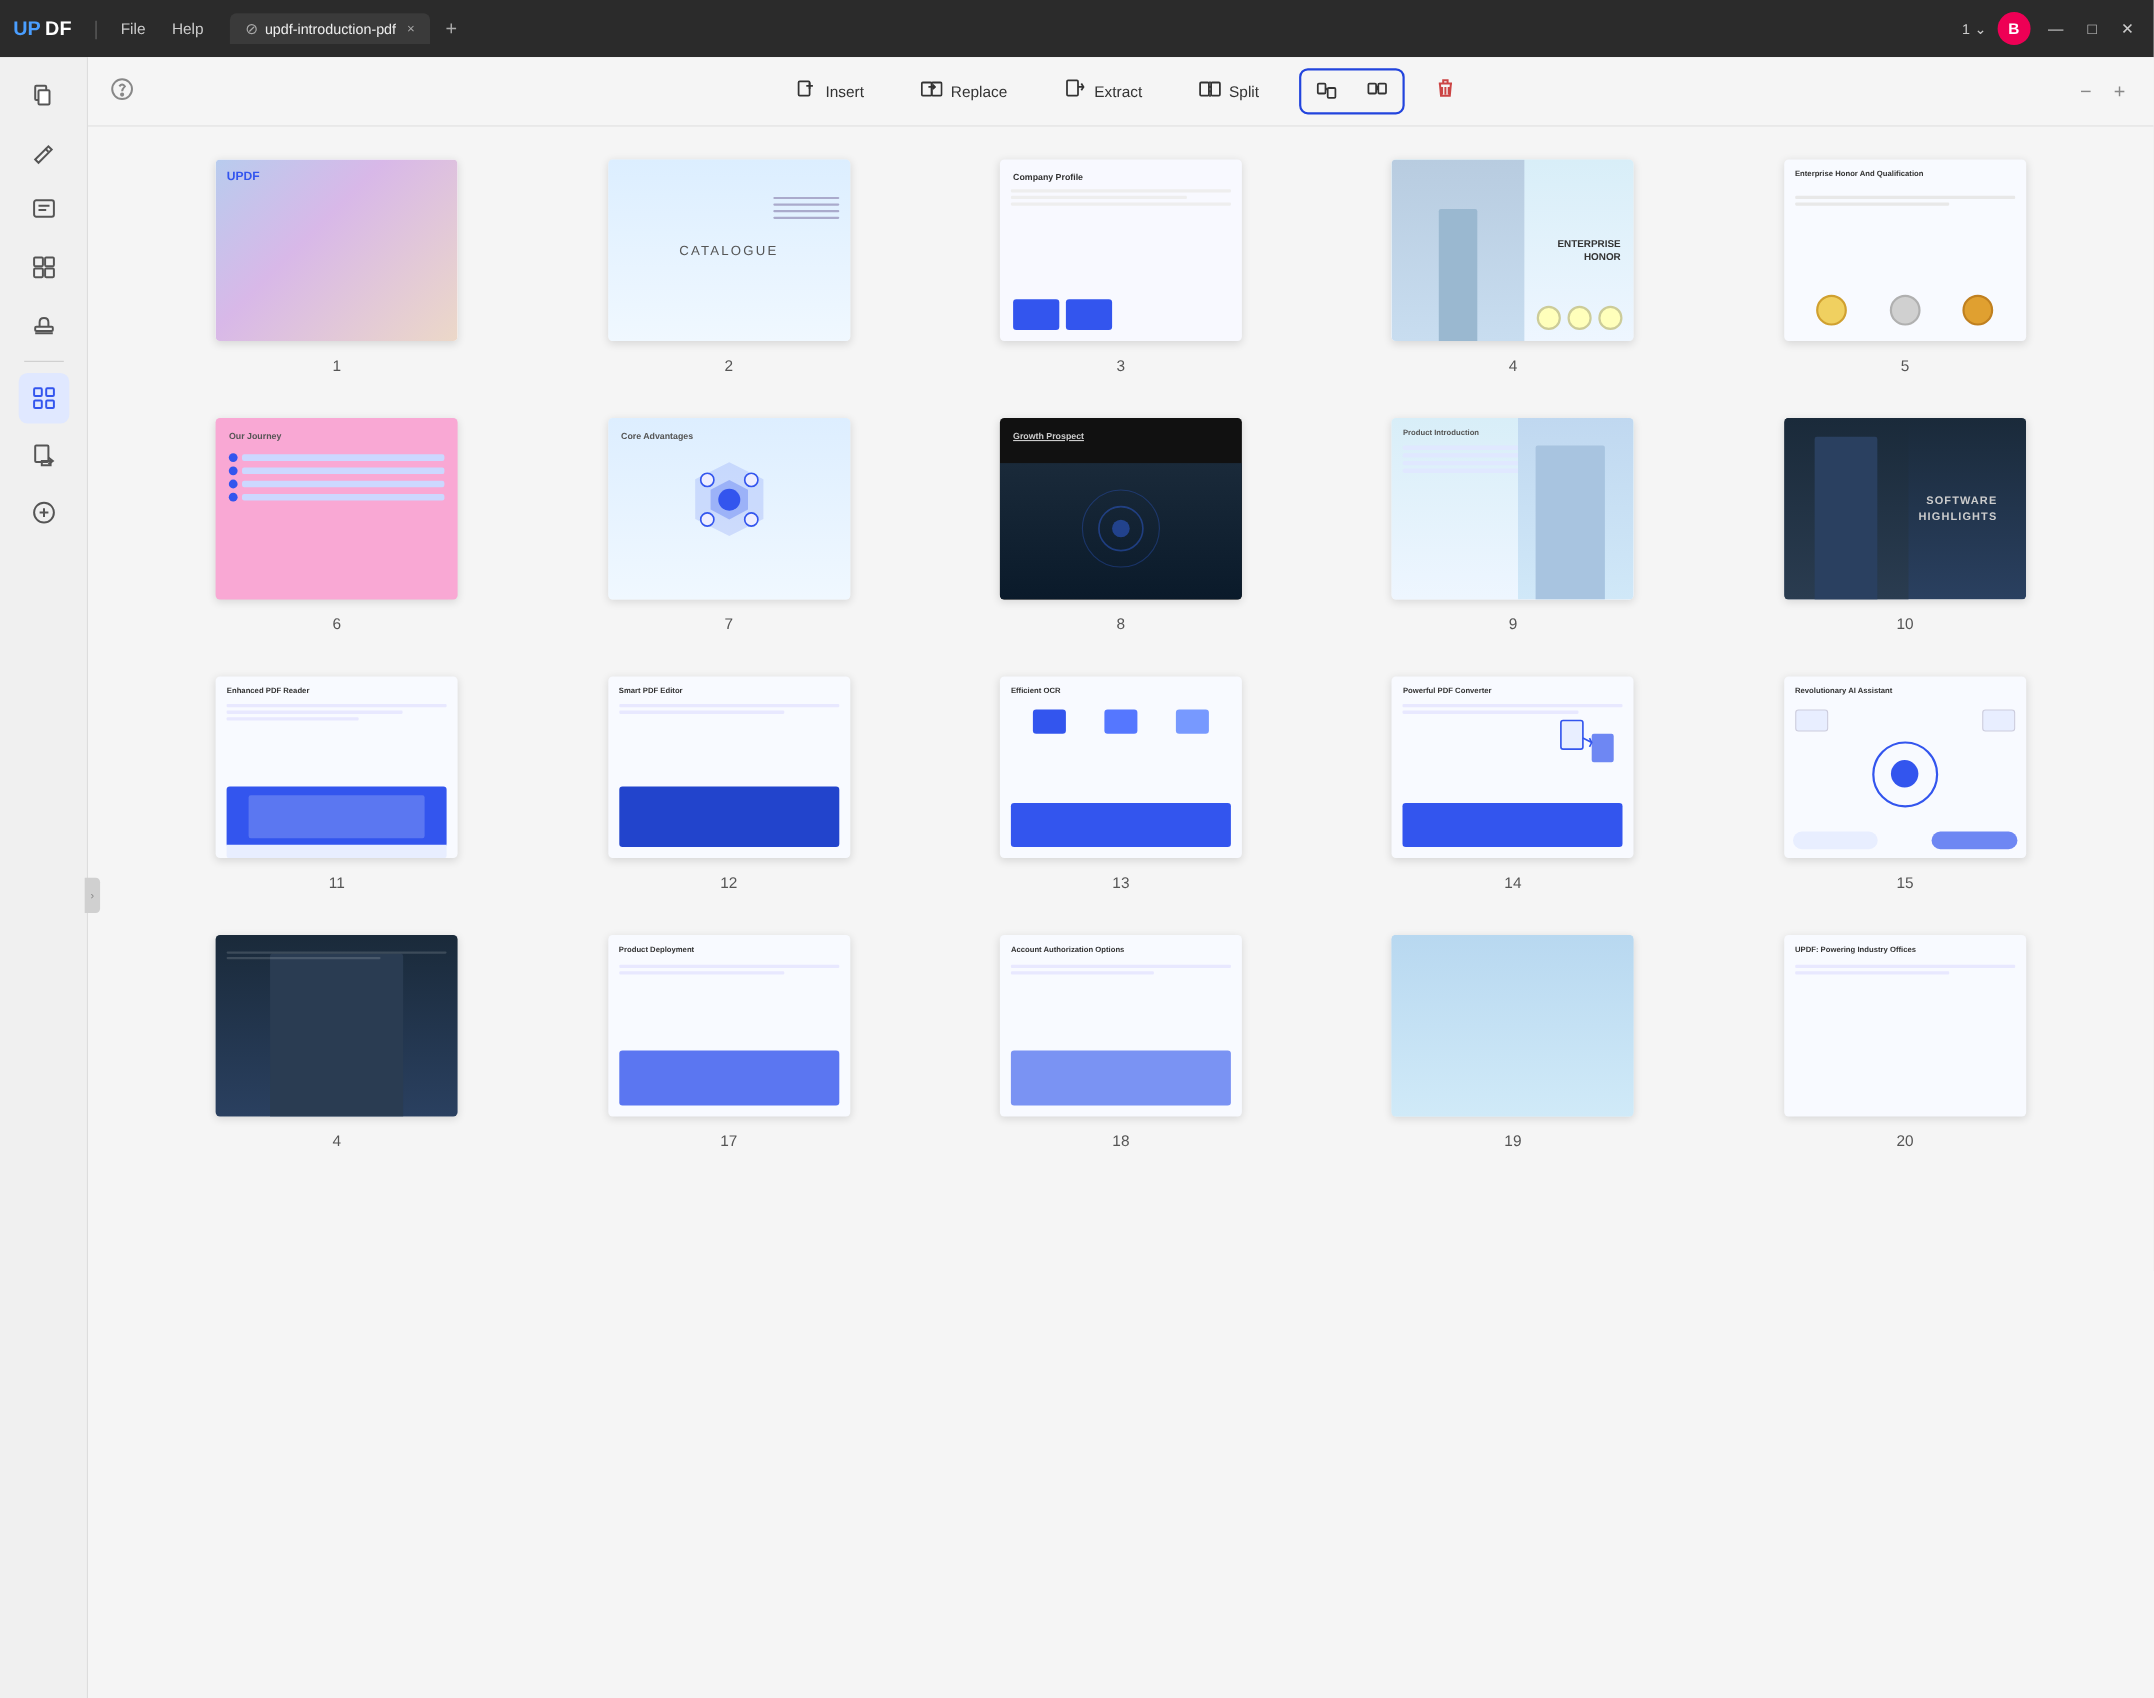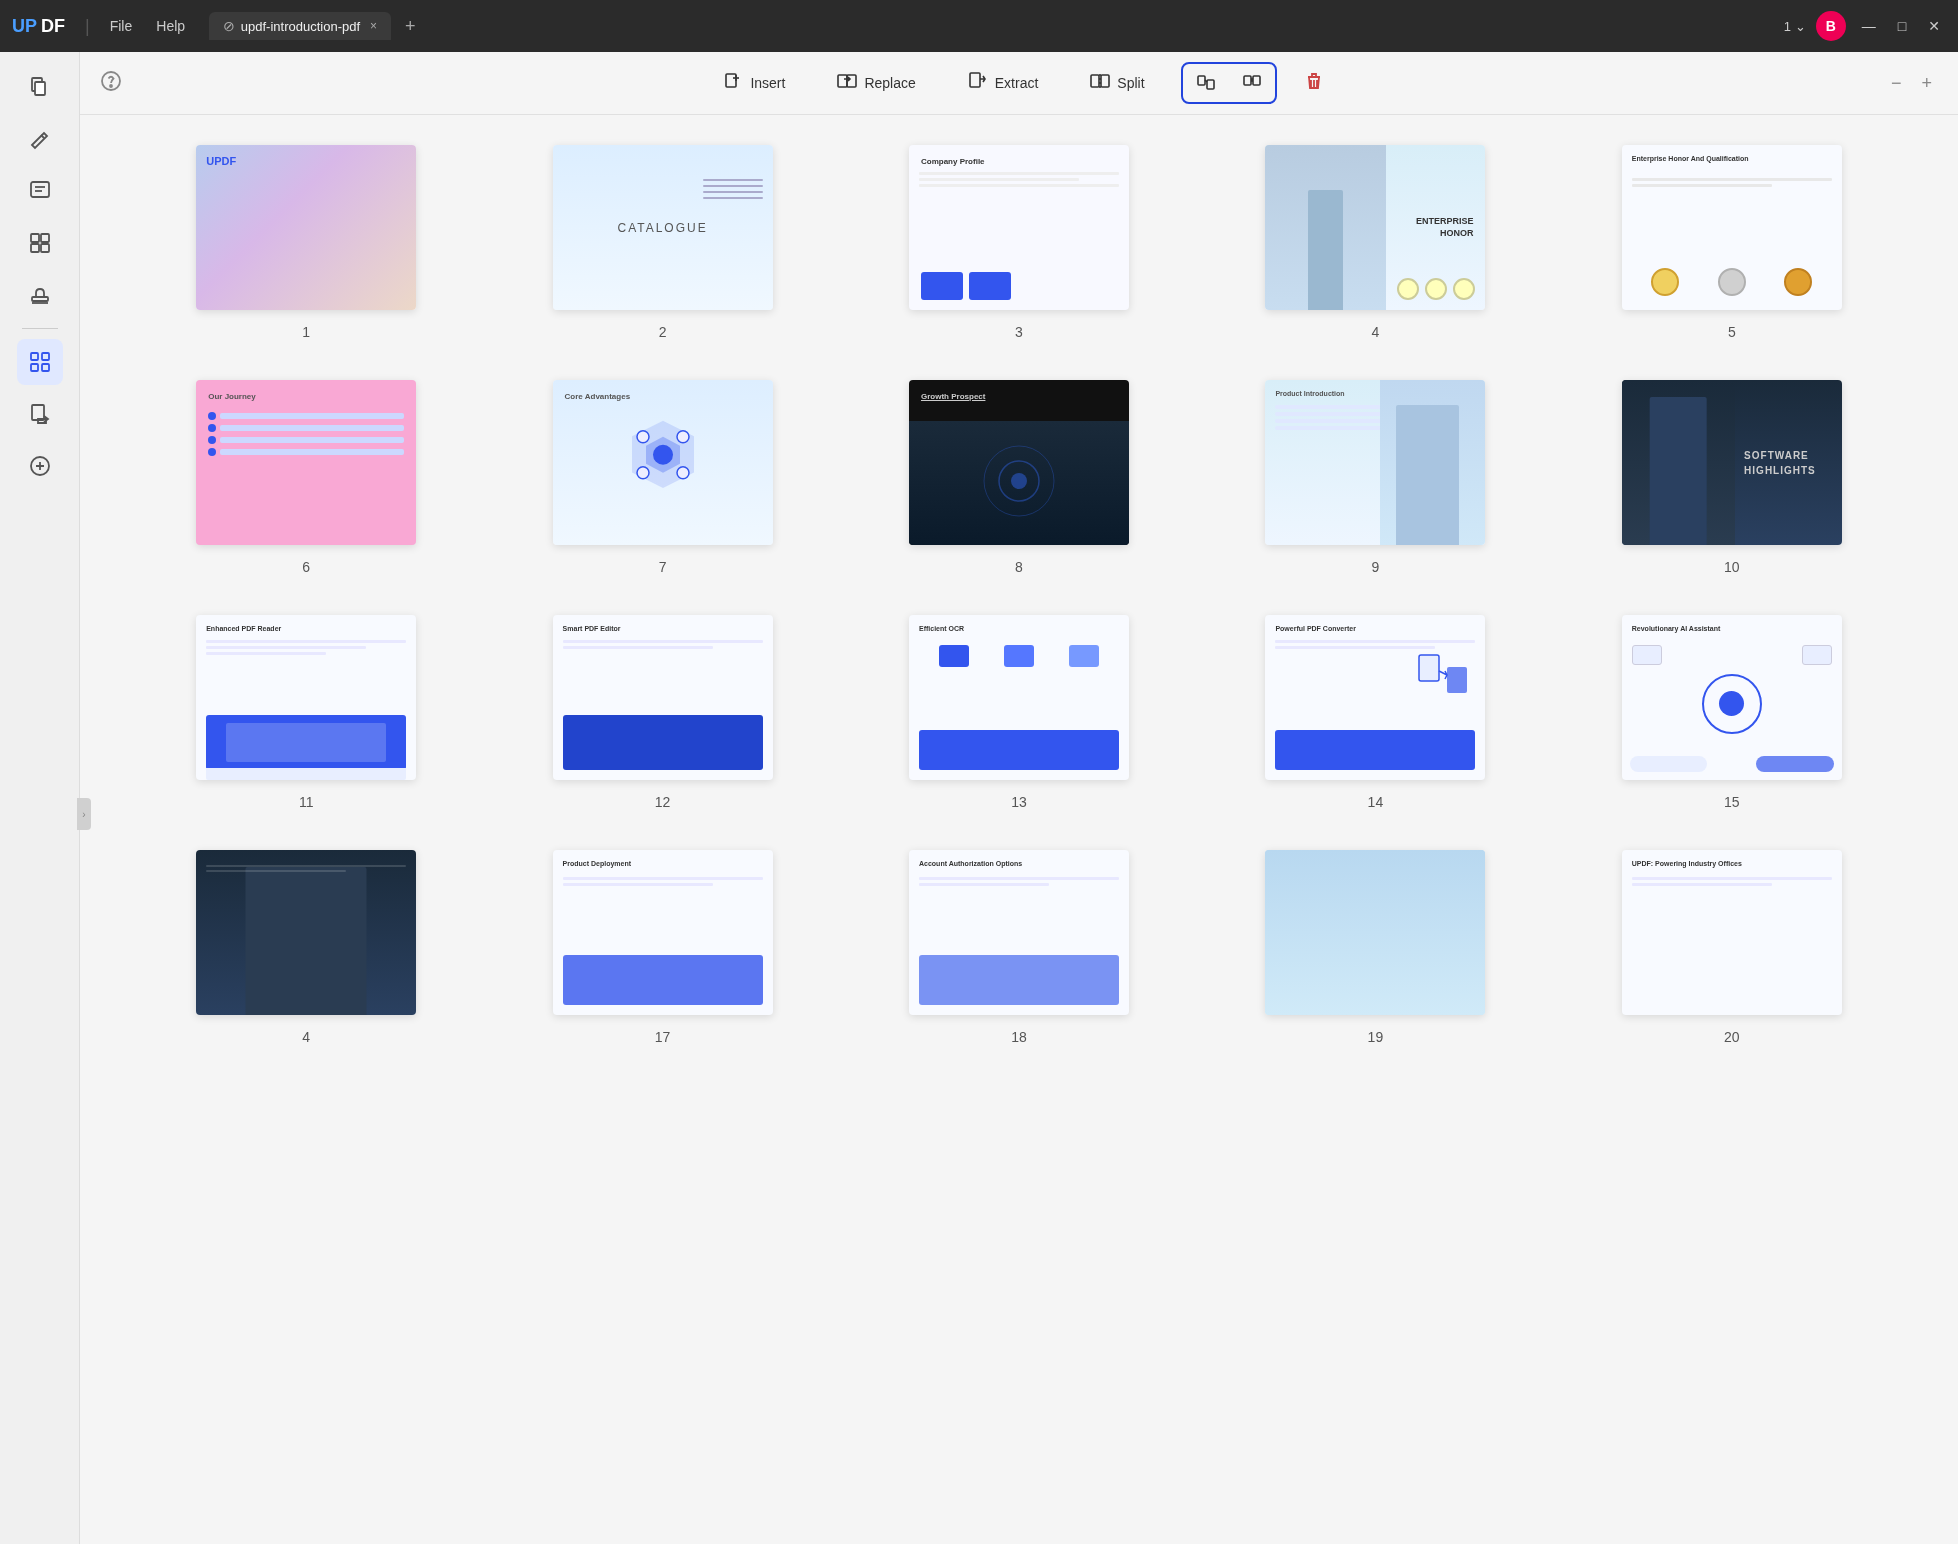--- a/index.html
+++ b/index.html
@@ -157,21 +157,21 @@
     .journey-bar { height: 6px; background: #ccd8ff; border-radius: 2px; flex: 1; }
 
     .core-adv-text { position: absolute; top: 12px; left: 12px; font-size: 8px; color: #555; font-weight: 600; }
     .growth-text { position: absolute; top: 12px; left: 12px; font-size: 8px; color: #aaa; font-weight: 600; }
 
     .product-intro-text { position: absolute; top: 10px; left: 10px; font-size: 7px; color: #555; font-weight: 600; }
     .product-lines { position: absolute; top: 24px; left: 10px; right: 10px; }
     .product-line-row { height: 4px; background: #e0e8ff; border-radius: 2px; margin: 3px 0; }
 
     .software-hl { width: 100%; height: 100%; background: linear-gradient(180deg, #1a2a3a 0%, #2a4060 100%); display: flex; align-items: center; justify-content: flex-end; padding-right: 14px; }
-    .sw-text { color: #ccc; font-size: 10px; font-weight: 700; text-align: left; line-height: 1.5; letter-spacing: 1px; }
+    .sw-text { color: #ccc; font-size: 10px; font-weight: 700; text-align: right; line-height: 1.5; letter-spacing: 1px; }
 
     .enhanced-reader-text { position: absolute; top: 10px; left: 10px; font-size: 7px; color: #333; font-weight: 600; }
     .enhanced-content { position: absolute; bottom: 10px; left: 10px; right: 10px; height: 55px; background: #3355ee; border-radius: 3px; display: flex; align-items: center; justify-content: center; }
     .enhanced-screen { width: 80%; height: 70%; background: rgba(255,255,255,0.2); border-radius: 2px; }
 
     .smart-editor-text { position: absolute; top: 10px; left: 10px; font-size: 7px; color: #333; font-weight: 600; }
     .smart-content { position: absolute; bottom: 10px; left: 10px; right: 10px; height: 50px; background: #2244cc; border-radius: 3px; }
 
     .ocr-text { position: absolute; top: 10px; left: 10px; font-size: 7px; color: #333; font-weight: 600; }
     .ocr-icons { position: absolute; top: 30px; left: 12px; right: 12px; display: flex; justify-content: space-around; }

